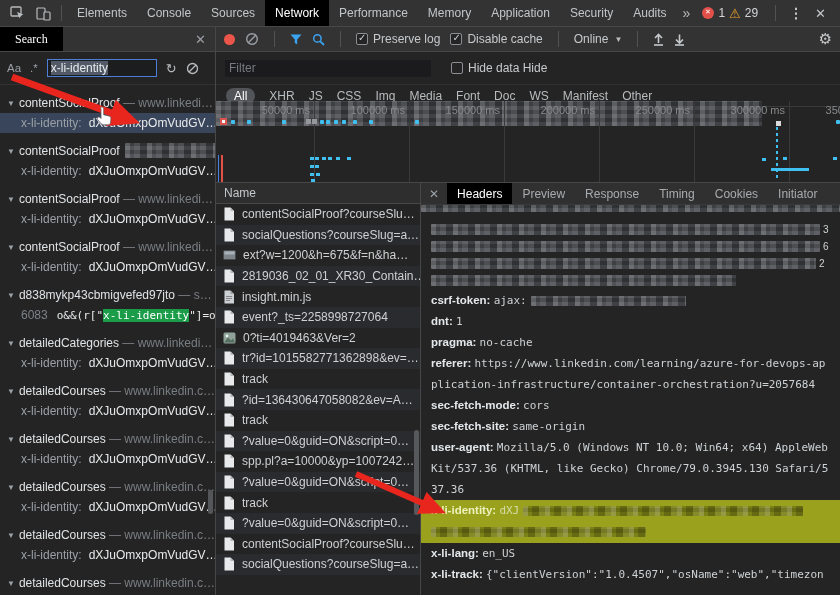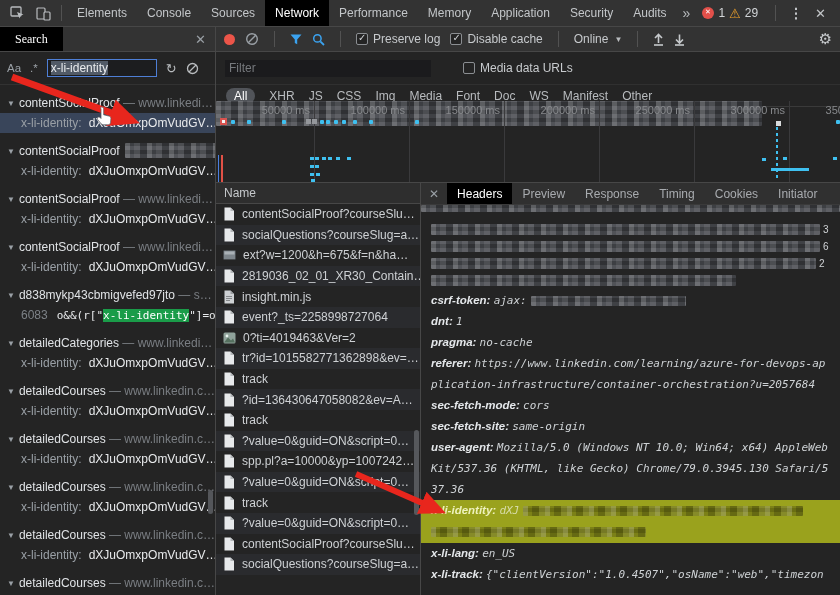--- a/index.html
+++ b/index.html
@@ -64,21 +64,21 @@
   .net-panel{ position:absolute; top:27px; left:216px; right:0; bottom:0; }
   .net-toolbar{ height:25px; background:#333; border-bottom:1px solid #474747; display:flex; align-items:center; padding:0 8px; gap:10px; color:#c6c9cc; }
   .record-dot{ width:11px; height:11px; border-radius:50%; background:var(--record-red,#ec5549); flex:none; }
   .icon-svg{ display:block; }
   .cb{ width:12px; height:12px; border:1px solid #8b8e92; border-radius:2px; background:#242424; position:relative; flex:none; }
   .cb.checked::after{ content:"✓"; position:absolute; top:-2px; left:1px; font-size:10px; color:#cdd0d3; }
   .cb-wrap{ display:flex; align-items:center; gap:5px; }
   .dd{ display:flex; align-items:center; gap:6px; }
   .dd .caret{ font-size:8px; color:#b9bcbf; }
   .gear{ margin-left:auto; color:#c6c9cc; font-size:15px; }
-  .filter-row{ height:26px; display:flex; align-items:center; padding:16px 9px; gap:32px; border-bottom:1px solid #303030; }
+  .filter-row{ height:26px; display:flex; align-items:center; padding:16px 9px; gap:20px; border-bottom:1px solid #303030; }
   .filter-input{ width:206px; height:17px; background:#1b1b1d; border:none; outline:none; color:#a9acb0; font-size:12px; padding:0 4px; font-family:"Liberation Sans",sans-serif; }
   .filter-input::placeholder{ color:#76797d; }
   .pills-row{ height:22px; display:flex; align-items:center; padding:0 18px; gap:14px; color:#b9bcbf; border-bottom:1px solid #3a3a3a; }
   .pill.active{ background:#515459; color:#fff; border-radius:9px; padding:1px 8px; margin-left:-8px; }
   
   .overview{ position:absolute; top:74px; left:0; right:0; height:82px; overflow:hidden; border-bottom:1px solid #474747; }
   .ov-grid{ position:absolute; top:0; bottom:0; width:1px; background:#3a3a3c; }
   .ov-label{ position:absolute; top:3px; width:86px; text-align:right; font-size:11px; color:#87898c; }
   .ov-dot{ position:absolute; width:4px; height:4px; border-radius:1px; background:var(--dot-cyan,#3fc0f0); }
   .ov-gray{ position:absolute; width:5px; height:5px; background:#94979b; }
@@ -101,21 +101,21 @@
   .details-col{ flex:1; position:relative; overflow:hidden; }
   .det-tabs{ height:22px; background:#303030; display:flex; align-items:stretch; color:#a8abaf; border-bottom:1px solid #3a3a3a; }
   .det-close{ display:flex; align-items:center; padding:0 8px; color:#9aa0a6; font-size:12px; }
   .det-tab{ display:flex; align-items:center; padding:0 10px; }
   .det-tab.active{ background:#000; color:#fff; }
   .det-blurstrip{ height:7px; margin:0; }
   .det-content{ padding:6px 8px 0 10px; font-size:11px; }
   .h-blur-line{ height:12px; margin:5px 0 4px; display:flex; align-items:center; gap:3px; }
   .h-blur-line .bar{ height:11px; }
   .h-blur-line .trail{ color:#cfd2d5; font-size:10px; }
-  .h-entry{ line-height:21px; word-break:break-all;font-style:italic; }
+  .h-entry{ line-height:21px; word-break:break-all; }
   .h-entry.nowrap{ white-space:nowrap; overflow:hidden; word-break:normal; }
   .h-name{ font-weight:bold; color:#e4e7ea; font-size:11.5px; }
   .h-val{ font-family:"DejaVu Sans Mono",monospace; color:#ced2d5; }
   .inline-blur{ display:inline-block; height:10px; vertical-align:middle; margin-left:4px; }
   .h-entry.hl{ background:var(--identity-highlight,#9aa21d); margin:0 -8px 0 -10px; padding:0 8px 1px 10px; }
   .h-entry.hl .h-name{ color:#eef1bc; }
   .h-entry.hl .h-val{ color:#d6dba8; }
   
   #overlay{ position:absolute; inset:0; width:840px; height:595px; pointer-events:none; z-index:50; }
 </style>
@@ -277,21 +277,21 @@
           <line x1="1" y1="12" x2="10" y2="12" stroke="currentColor" stroke-width="1.6"></line>
         </svg>
     </span>
     <span class="gear">⚙</span>
   </div>
 
   <div class="filter-row">
     <input class="filter-input" readonly="" placeholder="Filter" style="">
     <span class="cb-wrap">
       <span class="cb"></span>
-      <span>Media data URLs</span>
+      <span>Hide data Hide</span>
     </span>
   </div>
 
   <div class="pills-row">
       <span class="pill active">All</span>
       <span class="pill">XHR</span>
       <span class="pill">JS</span>
       <span class="pill">CSS</span>
       <span class="pill">Img</span>
       <span class="pill">Media</span>

